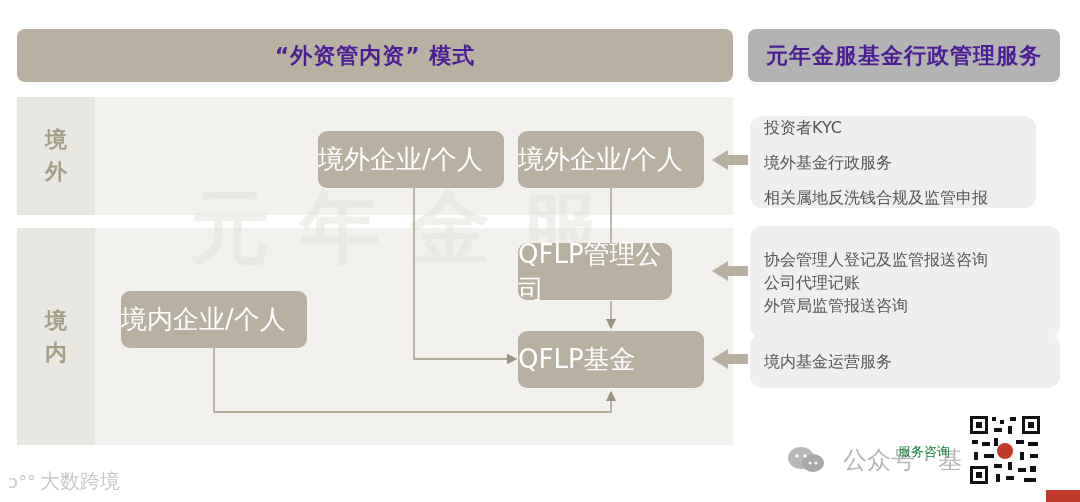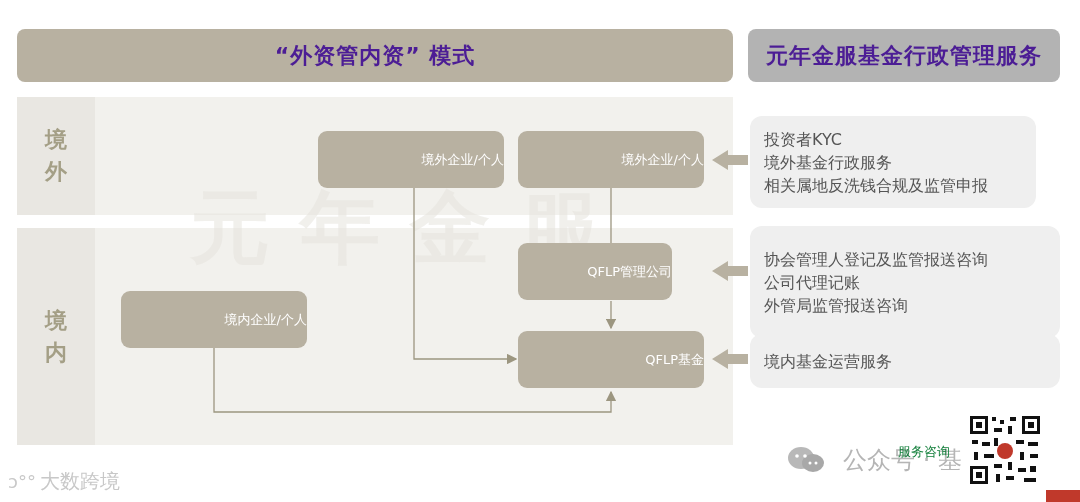--- a/index.html
+++ b/index.html
@@ -7,21 +7,21 @@
   .abs{position:absolute;}
   .hdr{border-radius:8px;color:#4c1d95;font-weight:bold;font-size:22px;display:flex;align-items:center;justify-content:center;letter-spacing:1px;}
   .hdr-left{left:17px;top:29px;width:716px;height:53px;background:#b8b1a1;}
   .hdr-right{left:748px;top:29px;width:312px;height:53px;background:#b3b3b3;}
   .zone{background:#f2f1ed;}
   .zone-out{left:17px;top:97px;width:716px;height:118px;}
   .zone-in{left:17px;top:228px;width:716px;height:217px;}
   .side{background:#e9e7e2;width:78px;display:flex;flex-direction:column;align-items:center;justify-content:center;color:#a49f86;font-weight:bold;font-size:22px;line-height:32px;}
   .side-out{left:17px;top:97px;height:118px;}
   .side-in{left:17px;top:228px;height:217px;}
-  .node{background:#b8b1a1;color:#fff;border-radius:9px;display:flex;align-items:center;justify-content:flex-end;font-size:13px;}
+  .node{background:#b8b1a1;color:#fff;border-radius:9px;display:flex;align-items:center;justify-content:flex-start;font-size:26px;}
   .svc{background:#efefef;border-radius:12px;color:#555;font-size:16px;line-height:23px;padding:0 14px;display:flex;flex-direction:column;justify-content:center;box-sizing:border-box;}
   .watermark{color:#e6e4de;font-size:80px;font-weight:bold;letter-spacing:30px;opacity:.55;}
 </style>
 </head>
 <body>
 
 <div class="abs hdr hdr-left">
   <span>“外资管内资” 模式</span>
 </div>
 <div class="abs hdr hdr-right">
@@ -72,21 +72,21 @@
 <div class="abs node" style="left:121px;top:243px;width:186px;height:57px;margin-top:48px;">
   <span>境内企业/个人</span>
 </div>
 <div class="abs node" style="left:518px;top:243px;width:154px;height:57px;">
   <span>QFLP管理公司</span>
 </div>
 <div class="abs node" style="left:518px;top:331px;width:186px;height:57px;">
   <span>QFLP基金</span>
 </div>
 
-<div class="abs svc" style="left:750px;top:116px;width:286px;height:92px;">
+<div class="abs svc" style="left:750px;top:116px;width:286px;height:92px;gap:12px;">
   <span>投资者KYC</span>
   <span>境外基金行政服务</span>
   <span>相关属地反洗钱合规及监管申报</span>
 </div>
 <div class="abs svc" style="left:750px;top:226px;width:310px;height:112px;">
   <span>协会管理人登记及监管报送咨询</span>
   <span>公司代理记账</span>
   <span>外管局监管报送咨询</span>
 </div>
 <div class="abs svc" style="left:750px;top:334px;width:310px;height:54px;">

